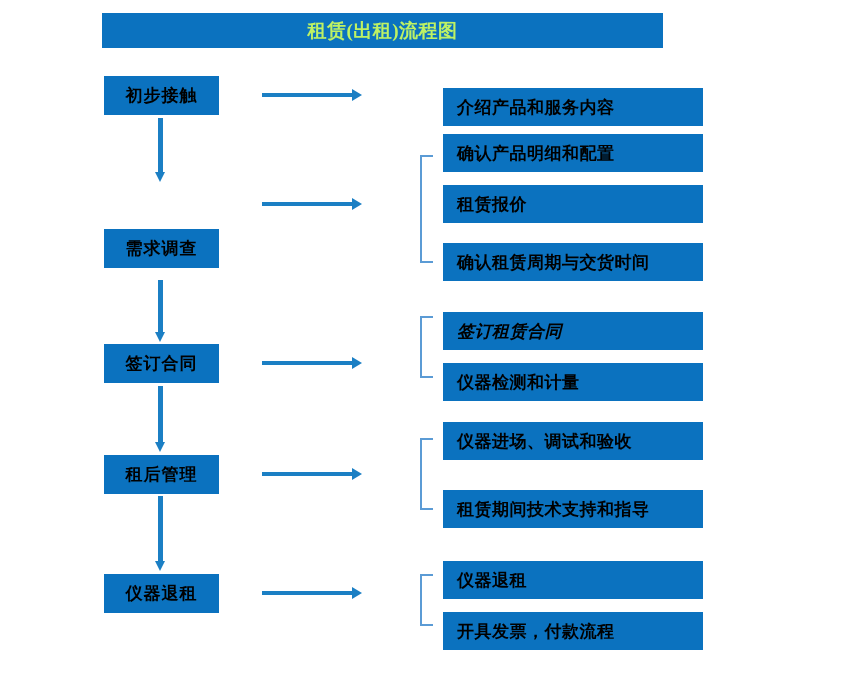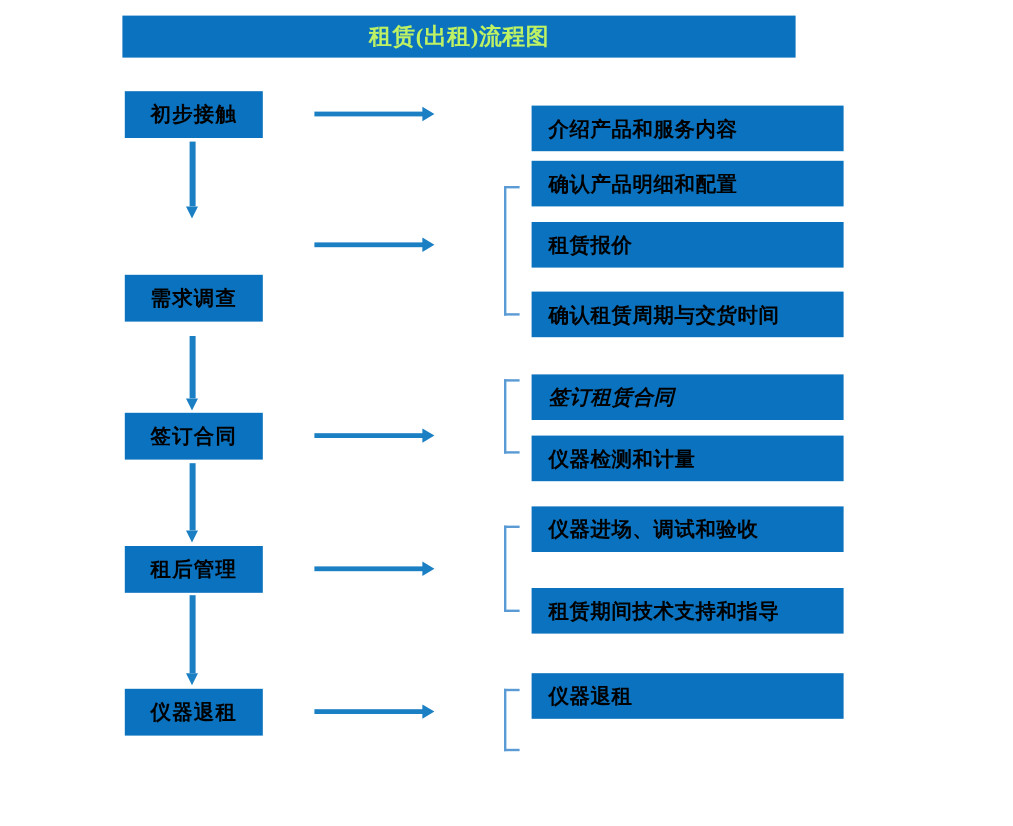--- a/index.html
+++ b/index.html
@@ -207,14 +207,15 @@
   <div class="node detail" style="top:312px;font-style:italic;">签订租赁合同</div>
 
   <div class="node detail" style="top:363px;">仪器检测和计量</div>
 
   <div class="node detail" style="top:422px;">仪器进场、调试和验收</div>
 
   <div class="node detail" style="top:490px;">租赁期间技术支持和指导</div>
 
   <div class="node detail" style="top:561px;">仪器退租</div>
 
+  <div class="node detail" style="top:612px;">开具发票，付款流程</div>
 
 </div>
 
 </body></html>

